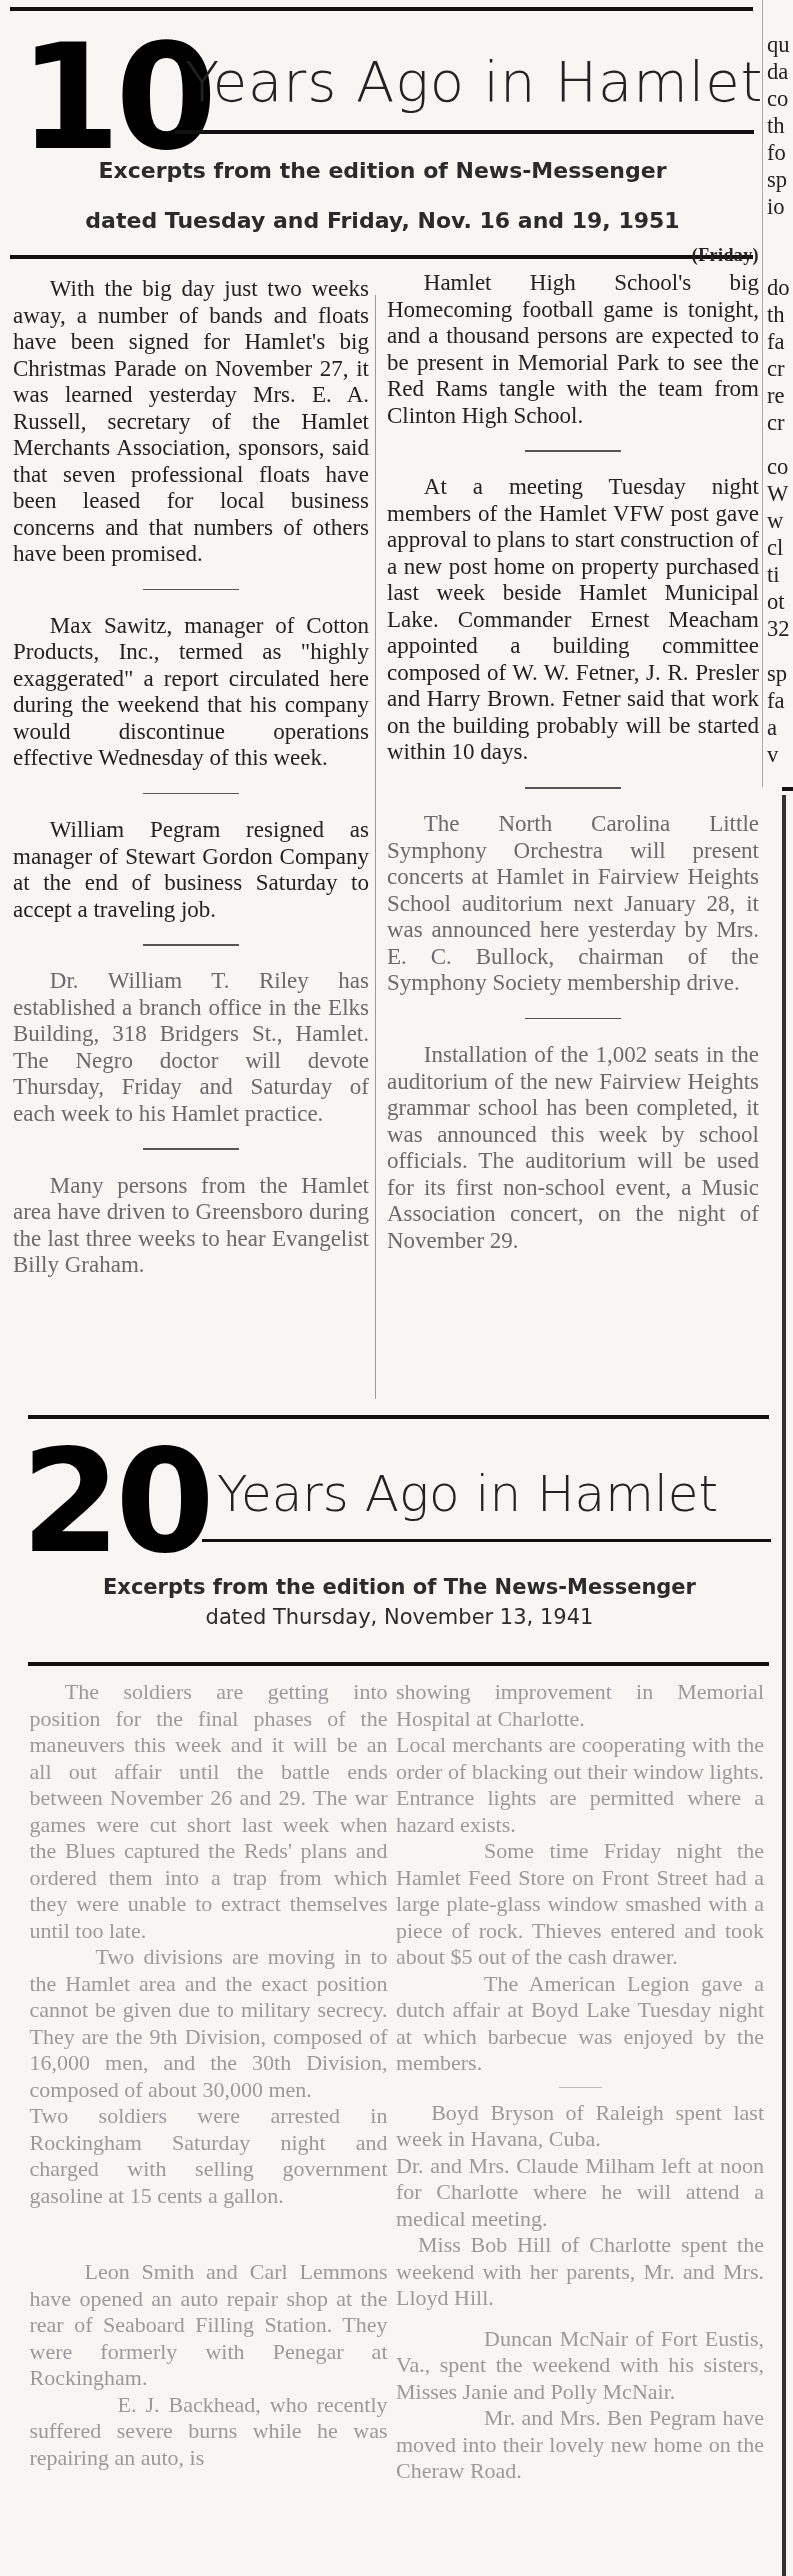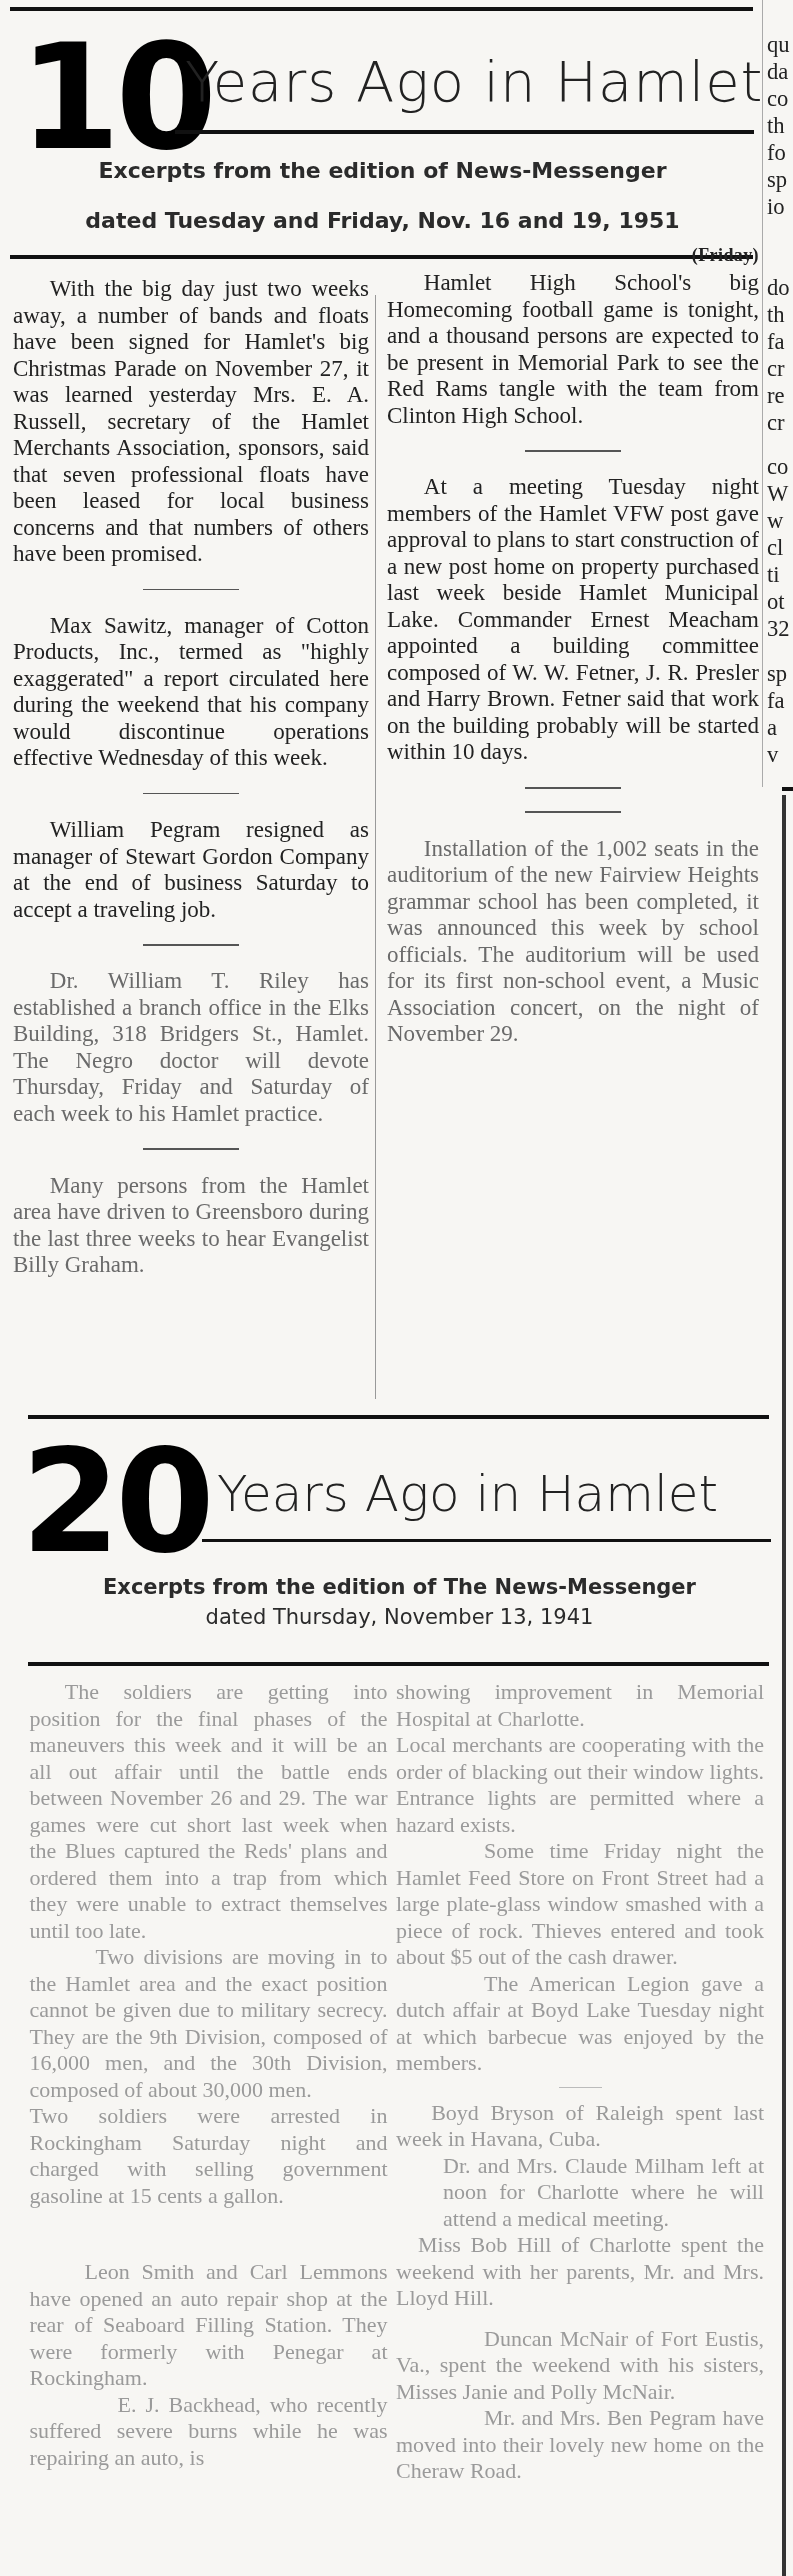--- a/index.html
+++ b/index.html
@@ -41,20 +41,21 @@
 </div>
 
 <div class="vdiv" style="left:375px;top:295px;height:1104px;"></div>
 
 <div class="col" style="left:387px;top:242px;width:372px;">
   <p class="day" style="margin-bottom:1.7px;">(Friday)</p>
   <p>Hamlet High School's big Homecoming football game is tonight, and a thousand persons are expected to be present in Memorial Park to see the Red Rams tangle with the team from Clinton High School.</p>
   <div class="sep"></div>
   <p>At a meeting Tuesday night members of the Hamlet VFW post gave approval to plans to start construction of a new post home on property purchased last week beside Hamlet Municipal Lake. Commander Ernest Meacham appointed a building committee composed of W. W. Fetner, J. R. Presler and Harry Brown. Fetner said that work on the building probably will be started within 10 days.</p>
   <div class="sep"></div>
+  <p class="faded">The North Carolina Little Symphony Orchestra will present concerts at Hamlet in Fairview Heights School auditorium next January 28, it was announced here yesterday by Mrs. E. C. Bullock, chairman of the Symphony Society membership drive.</p>
   <div class="sep"></div>
   <p class="faded">Installation of the 1,002 seats in the auditorium of the new Fairview Heights grammar school has been completed, it was announced this week by school officials. The auditorium will be used for its first non-school event, a Music Association concert, on the night of November 29.</p>
 </div>
 
 <div class="vdiv" style="left:762px;top:0;height:787px;background:#aaa;"></div>
 <div class="clip-col" style="top:31px;">
   <div>qu</div>
     <div>da</div>
     <div>co</div>
     <div>th</div>
@@ -103,18 +104,18 @@
   <p style="text-indent:4em;">E. J. Backhead, who recently suffered severe burns while he was repairing an auto, is</p>
 </div>
 
 <div class="col faint" style="left:396px;top:1679px;width:368px;font-size:22px;line-height:26.5px;">
   <p style="text-indent:0;">showing improvement in Memorial Hospital at Charlotte.</p>
   <p style="text-indent:0;">Local merchants are cooperating with the order of blacking out their window lights. Entrance lights are permitted where a hazard exists.</p>
   <p style="text-indent:4em;">Some time Friday night the Hamlet Feed Store on Front Street had a large plate-glass window smashed with a piece of rock. Thieves entered and took about $5 out of the cash drawer.</p>
   <p style="text-indent:4em;">The American Legion gave a dutch affair at Boyd Lake Tuesday night at which barbecue was enjoyed by the members.</p>
   <div class="sep" style="width:43px;height:0.9px;background:#bbb;margin:10.4px auto 12px auto;"></div>
   <p>Boyd Bryson of Raleigh spent last week in Havana, Cuba.</p>
-  <p style="text-indent:0;margin-left:47px;">Dr. and Mrs. Claude Milham left at noon for Charlotte where he will attend a medical meeting.</p>
+  <p style="text-indent:0;">Dr. and Mrs. Claude Milham left at noon for Charlotte where he will attend a medical meeting.</p>
   <p style="text-indent:1em;">Miss Bob Hill of Charlotte spent the weekend with her parents, Mr. and Mrs. Lloyd Hill.</p>
   <p style="text-indent:4em;margin-top:14px;">Duncan McNair of Fort Eustis, Va., spent the weekend with his sisters, Misses Janie and Polly McNair.</p>
   <p style="text-indent:4em;">Mr. and Mrs. Ben Pegram have moved into their lovely new home on the Cheraw Road.</p>
 </div>
 
 
 </body></html>

